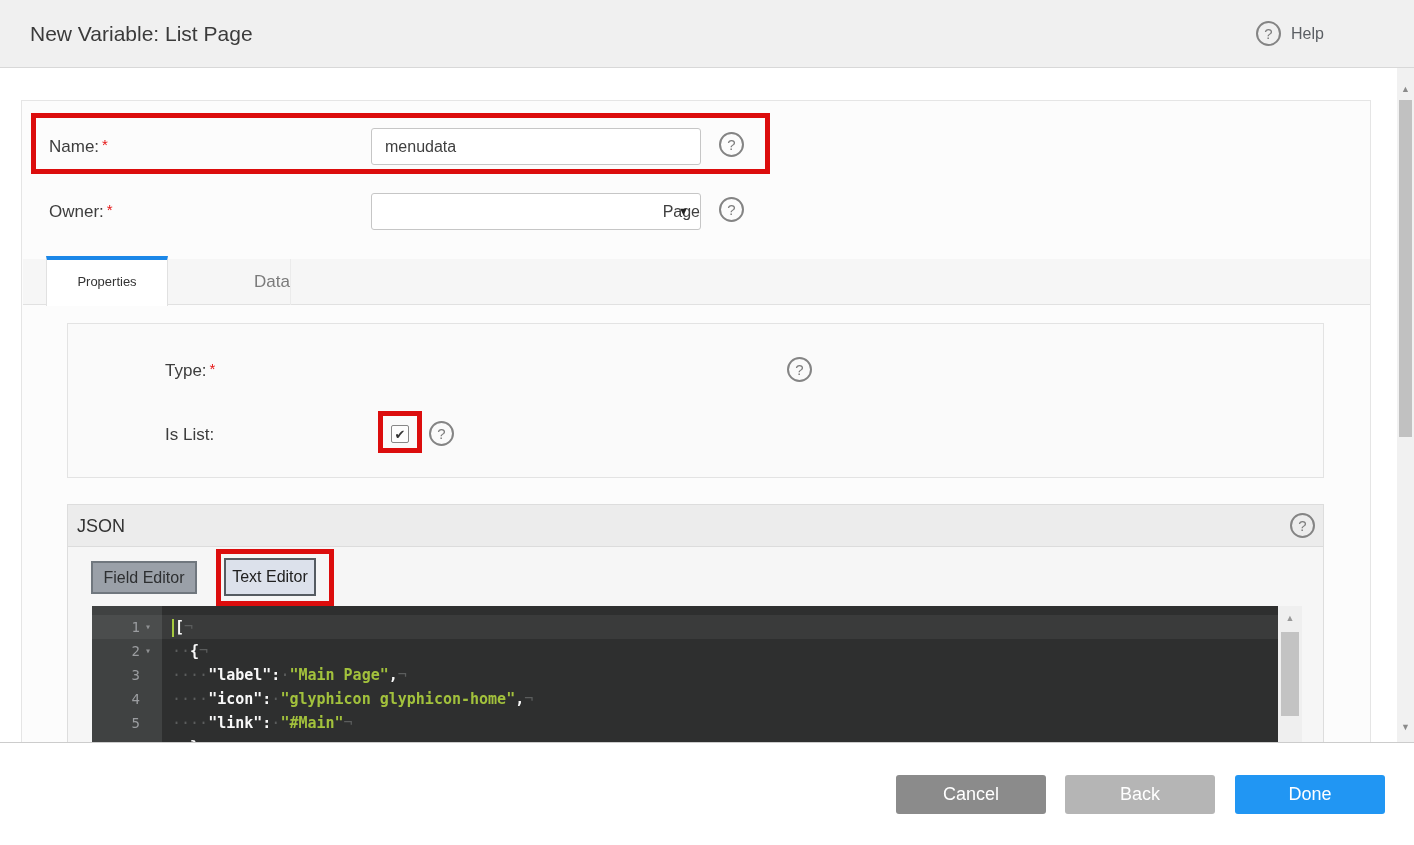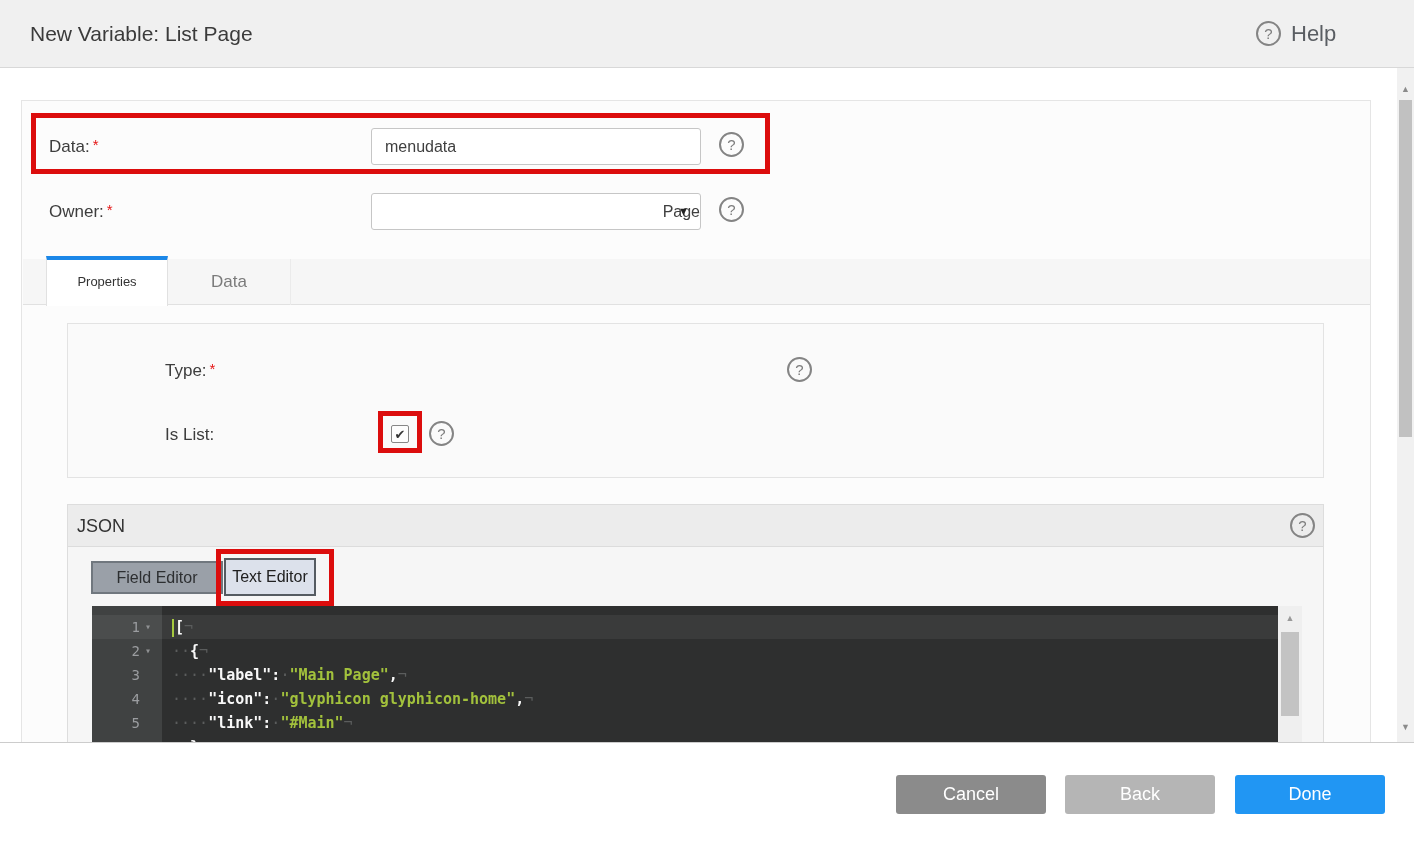--- a/index.html
+++ b/index.html
@@ -4,21 +4,21 @@
 <style>
   * { margin:0; padding:0; box-sizing:border-box; }
   html,body { width:1414px; height:845px; background:#ffffff; font-family:"Liberation Sans", sans-serif; overflow:hidden; }
   .canvas { position:relative; width:1414px; height:845px; background:#fff; overflow:hidden; }
 
   
   .hdr { position:absolute; left:0; top:0; width:1414px; height:68px; background:#f0f0f0; border-bottom:1px solid #d8d8d8; }
   .hdr-title { position:absolute; left:30px; top:0; height:67px; line-height:67px; font-size:21px; color:#3b3b3b; }
   .hdr-help { position:absolute; left:1256px; top:0; height:67px; display:flex; align-items:center; gap:10px; cursor:pointer; }
   .qicon { display:inline-flex; width:25px; height:25px; border:2px solid #848484; border-radius:50%; color:#7d7d7d; font-size:15px; align-items:center; justify-content:center; background:transparent; flex:none; }
-  .hdr-help .lbl { font-size:22px; color:#5a5e63; }
+  .hdr-help .lbl { font-size:16px; color:#5a5e63; }
 
   
   .region { position:absolute; left:0; top:68px; width:1397px; height:675px; background:#fff; overflow:hidden; border-bottom:1px solid #cccccc; }
 
   
   .pgsb { position:absolute; left:1397px; top:68px; width:17px; height:675px; background:#f1f1f1; border-bottom:1px solid #cccccc; }
   .pgsb .arr { position:absolute; left:0; width:17px; text-align:center; font-size:9px; color:#8b8b8b; }
   .pgsb .arr.up { top:16px; }
   .pgsb .arr.down { bottom:10px; }
   .pgsb .thumb { position:absolute; left:2px; top:32px; width:13px; height:337px; background:#c1c1c1; }
@@ -33,36 +33,36 @@
   .f-label { position:absolute; height:37px; line-height:37px; font-size:17px; color:#3d3d3d; }
   .req { color:#e51414; font-size:15px; position:relative; top:-2px; margin-left:3px; }
 
   .t-input { position:absolute; left:349px; width:330px; height:37px; border:1px solid #c6c6c6; border-radius:3px; background:#fff; padding:8px 13px; font-size:16px; color:#3f3f3f; font-family:"Liberation Sans", sans-serif; }
   .sel { position:absolute; left:349px; width:330px; height:37px; border:1px solid #c6c6c6; border-radius:3px; background:#fff; font-size:16px; color:#3f3f3f; line-height:35px; padding-left:13px; cursor:pointer; }
   .sel .caret { position:absolute; right:11px; top:0; line-height:35px; font-size:11px; color:#222; }
   .sel .chev { position:absolute; right:14px; top:12px; width:9px; height:9px; border-right:2px solid #9a9a9a; border-bottom:2px solid #9a9a9a; transform:rotate(45deg); }
 
   
   .tabbar { position:absolute; left:1px; top:158px; width:1347px; height:46px; background:#f6f6f6; border-bottom:1px solid #e1e1e1; }
-  .tab-data { position:absolute; left:146px; top:158px; width:123px; height:46px; line-height:46px; text-align:center; font-size:17px; color:#7b7b7b; border-right:1px solid #ebebeb; cursor:pointer; z-index:2; }
+  .tab-data { position:absolute; left:146px; top:158px; width:123px; height:46px; line-height:46px; text-align:right; font-size:17px; color:#7b7b7b; border-right:1px solid #ebebeb; cursor:pointer; z-index:2; }
   .tab-props { position:absolute; left:24px; top:155px; width:122px; height:50px; background:#ffffff; border-top:4px solid #1b87e8; border-left:1px solid #e1e1e1; border-right:1px solid #e1e1e1; line-height:44px; text-align:center; font-size:13px; color:#333; z-index:3; cursor:pointer; }
 
   
   .props { position:absolute; left:45px; top:222px; width:1257px; height:155px; background:#fafafa; border:1px solid #e3e3e3; }
   .props .f-label { left:74px;margin-left:23px; }
   .props .sel { left:371px; width:328px; height:38px; }
   .checkbox { position:absolute; left:369px; top:324px; width:18px; height:18px; background:#fdfdfd; border:1px solid #878787; border-radius:2px; display:flex; align-items:center; justify-content:center; font-size:13px; color:#353535; cursor:pointer; }
 
   
   .jsonp { position:absolute; left:45px; top:403px; width:1257px; height:345px; background:#f6f6f6; border:1px solid #dddddd; }
   .jsonp-hdr { position:absolute; left:0; top:0; width:100%; height:42px; background:#ececec; border-bottom:1px solid #dcdcdc; }
   .jsonp-hdr .ttl { position:absolute; left:9px; top:0; line-height:42px; font-size:18px; color:#333; }
   .jsonp-hdr .qicon { position:absolute; left:1222px; top:8px; }
 
-  .btn-fieldeditor { position:absolute; left:23px; top:56px; width:132px; height:33px; background:#9aa0a8; border:2px solid #70777e; color:#2d2f31; font-size:16px; text-align:center; line-height:29px; cursor:pointer; }
+  .btn-fieldeditor { position:absolute; left:23px; top:56px; width:106px; height:33px; background:#9aa0a8; border:2px solid #70777e; color:#2d2f31; font-size:16px; text-align:center; line-height:29px; cursor:pointer; }
   .btn-texteditor { position:absolute; left:156px; top:53px; width:92px; height:38px; background:#dce1eb; border:2px solid #555b61; color:#202020; font-size:16px; text-align:center; line-height:34px; cursor:pointer; z-index:2; }
   .rr-texteditor { left:148px; top:44px; width:118px; height:57px; z-index:6; }
 
   
   .editor { position:absolute; left:24px; top:101px; width:1210px; height:156px; background:#2e2f2f; cursor:text; }
   .gutter-bg { position:absolute; left:0; top:0; width:70px; height:100%; background:#404242; }
   .ed-lines { position:absolute; left:0; top:9px; width:1186px; }
   .ed-line { display:flex; height:24px; font-family:"DejaVu Sans Mono", monospace; font-size:15px; line-height:24px; }
   .ed-gutter-cell { width:70px; flex:none; display:flex; justify-content:flex-end; align-items:center; padding-right:6px; position:relative; z-index:1; }
   .ed-num { color:#9b9da0; font-size:14px; text-align:right; }
@@ -97,21 +97,21 @@
       <span class="qicon">?</span>
       <span class="lbl">Help</span>
     </div>
   </div>
 
   <div class="region">
     <div class="card">
 
       <div class="red-rect rr-name"></div>
       <div class="f-label" style="left:27px; top:27px;">
-        <span>Data:</span><span class="req">*</span>
+        <span>Name:</span><span class="req">*</span>
       </div>
       <input class="t-input" style="top: 27px;" value="menudata">
       <span class="qicon" style="position:absolute; left:697px; top:31px;">?</span>
 
       <div class="f-label" style="left:27px; top:92px;">
         <span>Owner:</span><span class="req">*</span>
       </div>
       <div class="sel" style="top:92px;text-align:right;">
         <span>Page</span>
         <span class="caret">▼</span>

